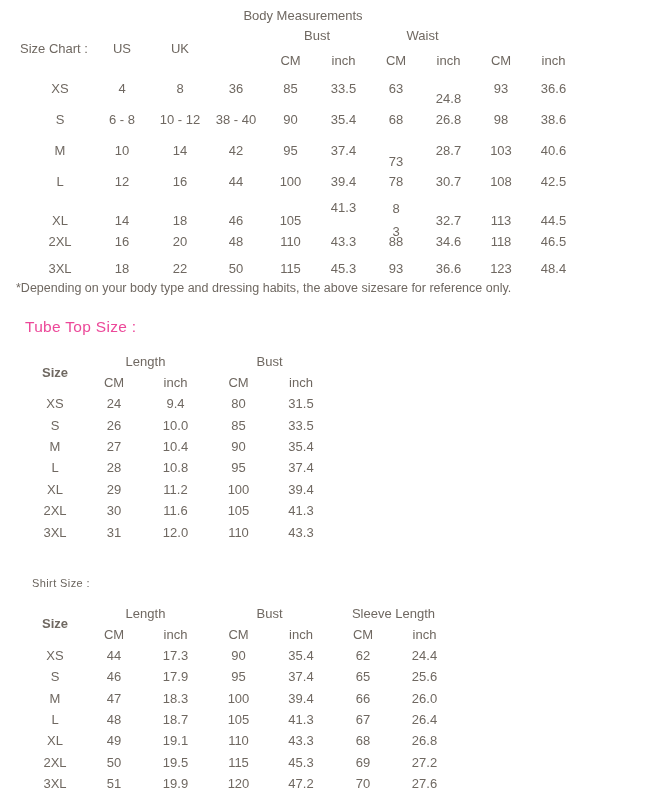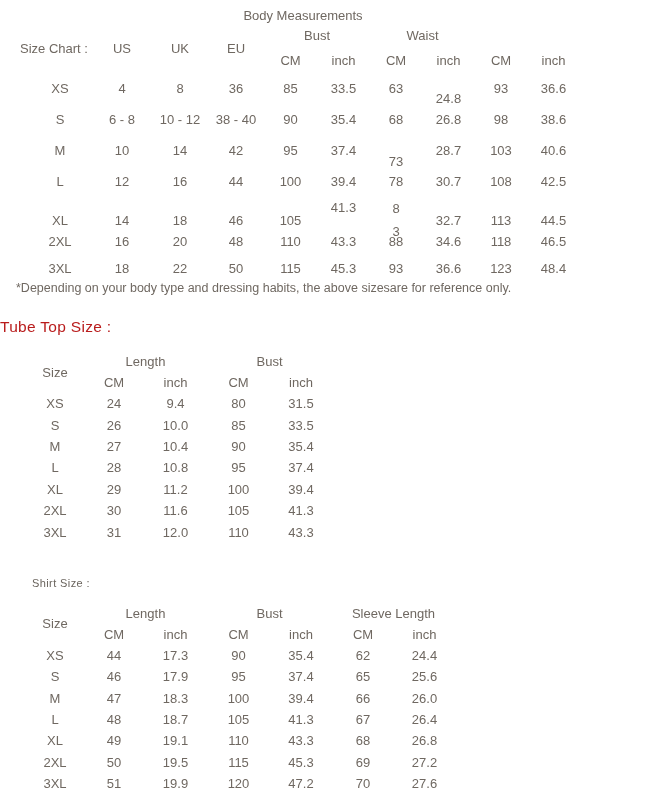--- a/index.html
+++ b/index.html
@@ -33,26 +33,26 @@
   .t1-body .cell:first-child { padding-left:28px; box-sizing:border-box; }
   
   .t1-body .row:nth-child(1) .cell:nth-child(8){ transform:translateY(10px); }
   .t1-body .row:nth-child(3) .cell:nth-child(7){ transform:translateY(11px); }
   .t1-body .row:nth-child(5) .cell:nth-child(6){ transform:translateY(-13px); }
   .t1-body .row:nth-child(5) .cell:nth-child(7){ white-space:pre-line; line-height:23px; text-align:center; }
 
   .footnote { padding-left:16px; font-size:12.5px; line-height:17px; }
 
   
-  .tube-heading { margin-top:20px; height:20px; line-height:20px;
-                  font-size:15.5px; color:#b91c1c; letter-spacing:0.3px; }
+  .tube-heading { margin-top:20px; padding-left:25px; height:20px; line-height:20px;
+                  font-size:15.5px; color:#ec4899; letter-spacing:0.3px; }
   .t2-header { margin-top:14px; display:grid; width:332px; font-size:13px;
                grid-template-columns:84px 60px 63px 63px 62px;
                grid-template-rows:21px 21px; }
-  .hc-size { grid-column:1; padding-left:26px; box-sizing:border-box; }
+  .hc-size { grid-column:1; padding-left:26px; box-sizing:border-box;font-weight:bold; }
   .g-length2 { grid-column:2 / 4; grid-row:1; }
   .g-bust2   { grid-column:4 / 6; grid-row:1; }
   .v2 { grid-column:2; grid-row:2; } .v3 { grid-column:3; grid-row:2; }
   .v4 { grid-column:4; grid-row:2; } .v5 { grid-column:5; grid-row:2; }
   .t2-body .row { display:grid; width:332px; height:21.4px; font-size:13px;
                   grid-template-columns:84px 60px 63px 63px 62px; }
   .t2-body .cell:first-child { padding-left:26px; box-sizing:border-box; }
 
   
   .shirt-heading { margin-top:32px; padding-left:24px; height:16px; line-height:16px;
@@ -70,21 +70,20 @@
 <body>
 
 <div class="page">
 
   <div class="title">Body Measurements</div>
 
   <div class="t1-header">
     <div class="hc span2 hc-label">Size Chart :</div>
     <div class="hc span2 hc-us">US</div>
     <div class="hc span2 hc-uk">UK</div>
-    <div class="hc span2 hc-eu">EU</div>
     <div class="hc g-bust">Bust</div>
     <div class="hc g-waist">Waist</div>
     <div class="hc u5">CM</div>
     <div class="hc u6">inch</div>
     <div class="hc u7">CM</div>
     <div class="hc u8">inch</div>
     <div class="hc u9">CM</div>
     <div class="hc u10">inch</div>
   </div>
 

